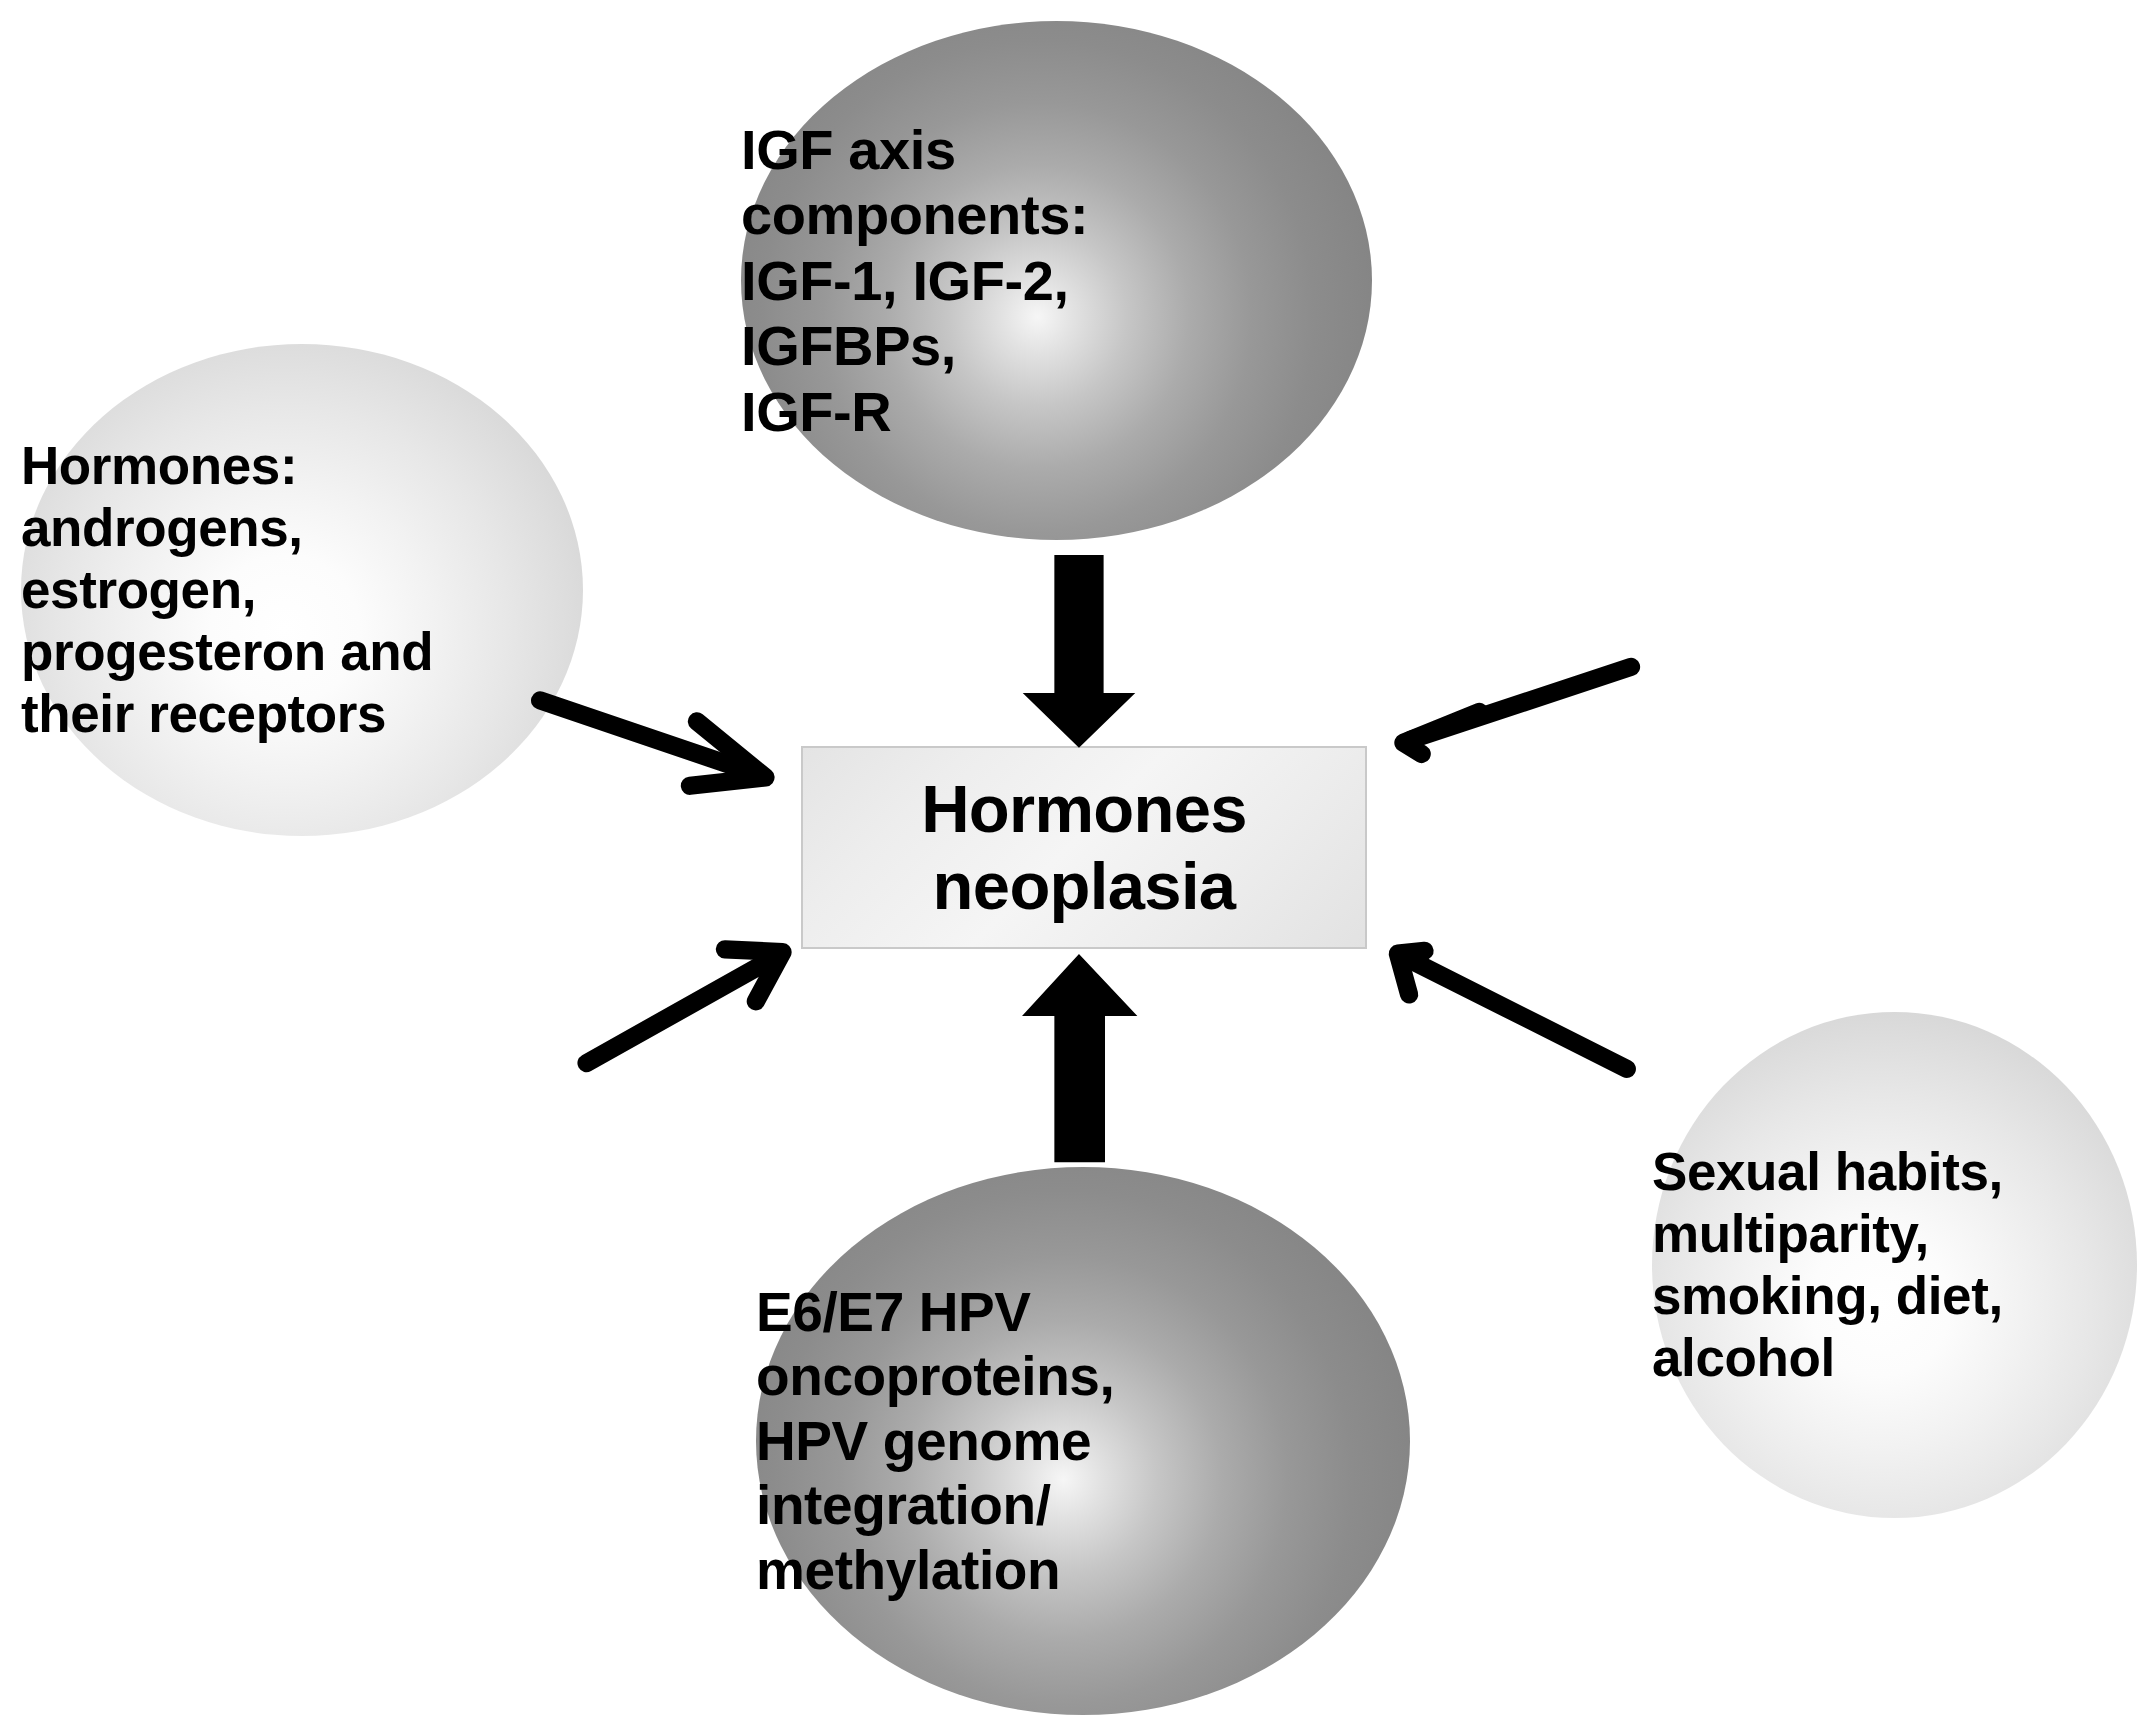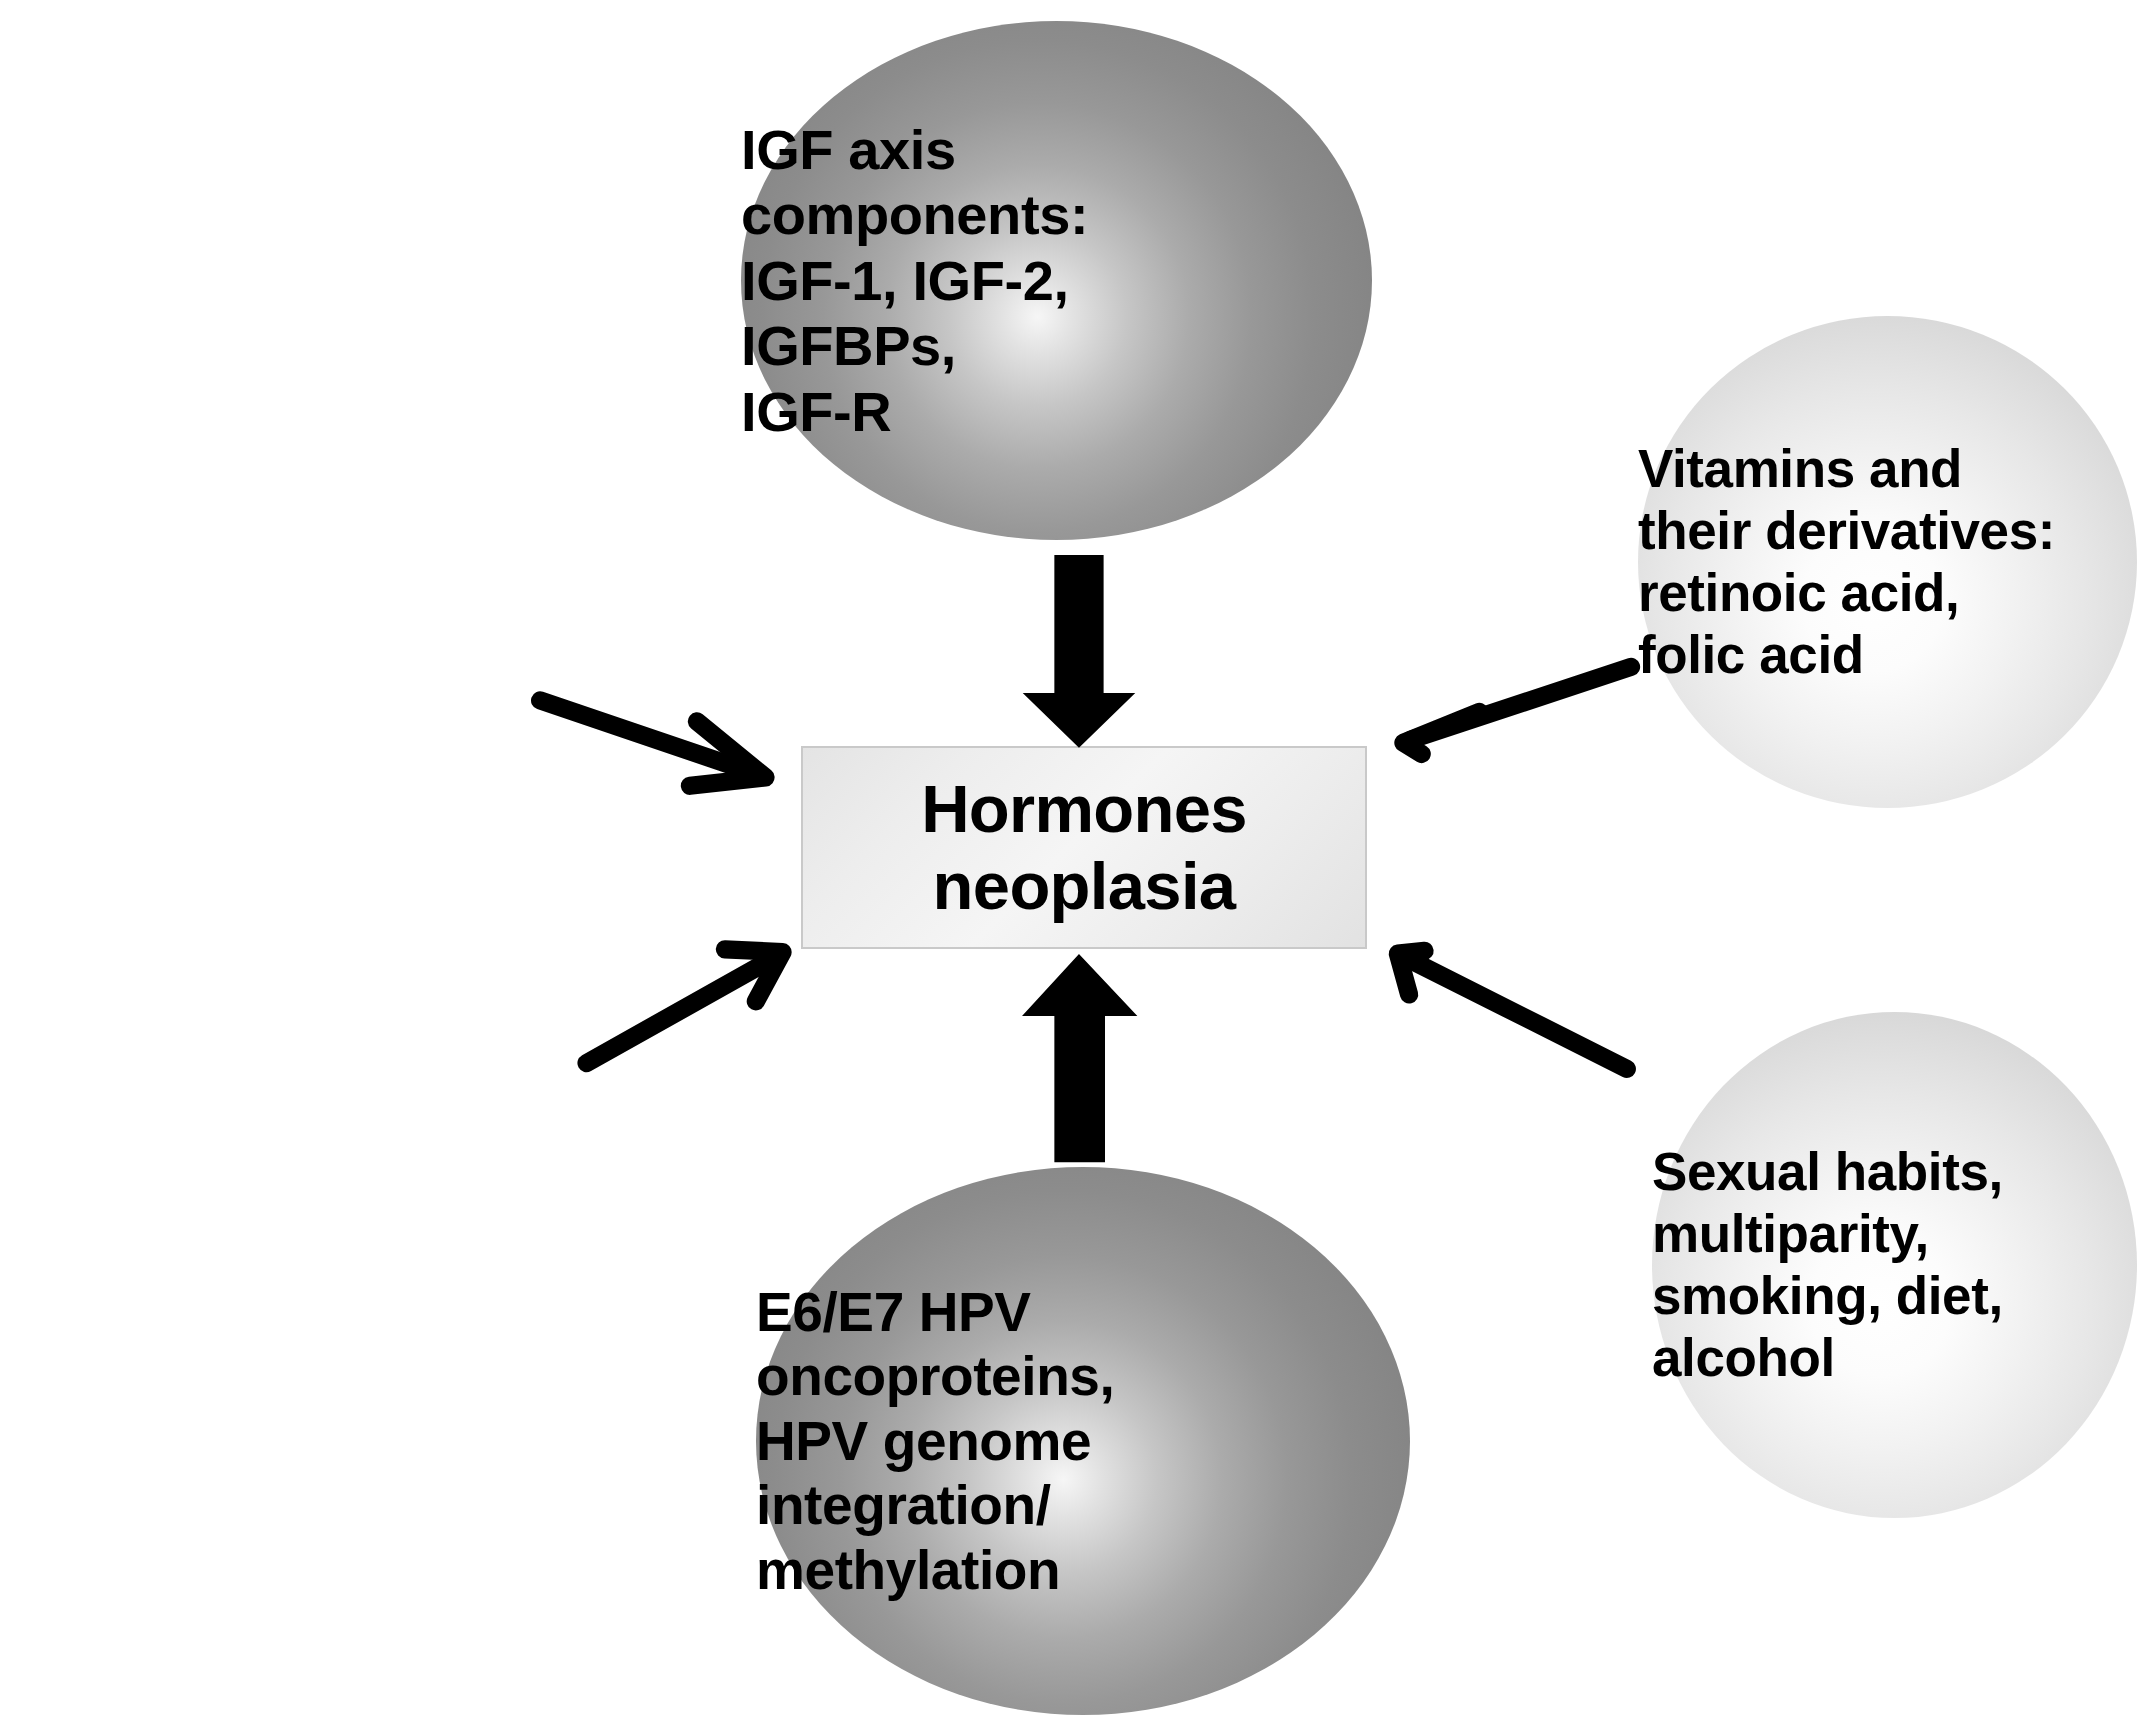--- a/index.html
+++ b/index.html
@@ -100,27 +100,28 @@
 <div id="stage">
 
   <div class="bubble dark" style="left:741px; top:21px; width:631px; height:519px; font-size:56px;">
     <div class="lines">IGF axis
 components:
 IGF-1, IGF-2,
 IGFBPs,
 IGF-R</div>
   </div>
 
+  <div class="bubble light" style="left:21px; top:344px; width:562px; height:492px; font-size:53px;">
+    <div class="lines">Hormones:
+androgens,
+estrogen,
+progesteron and
+their receptors</div>
+  </div>
 
-  <div class="bubble light" style="left:1638px; top:316px; width:499px; height:492px; font-size:53px;">
-    <div class="lines">Vitamins and
-their derivatives:
-retinoic acid,
-folic acid</div>
-  </div>
 
 
   <div class="bubble dark" style="left:756px; top:1167px; width:654px; height:548px; font-size:55px;">
     <div class="lines">E6/E7 HPV
 oncoproteins,
 HPV genome
 integration/
 methylation</div>
   </div>
 

